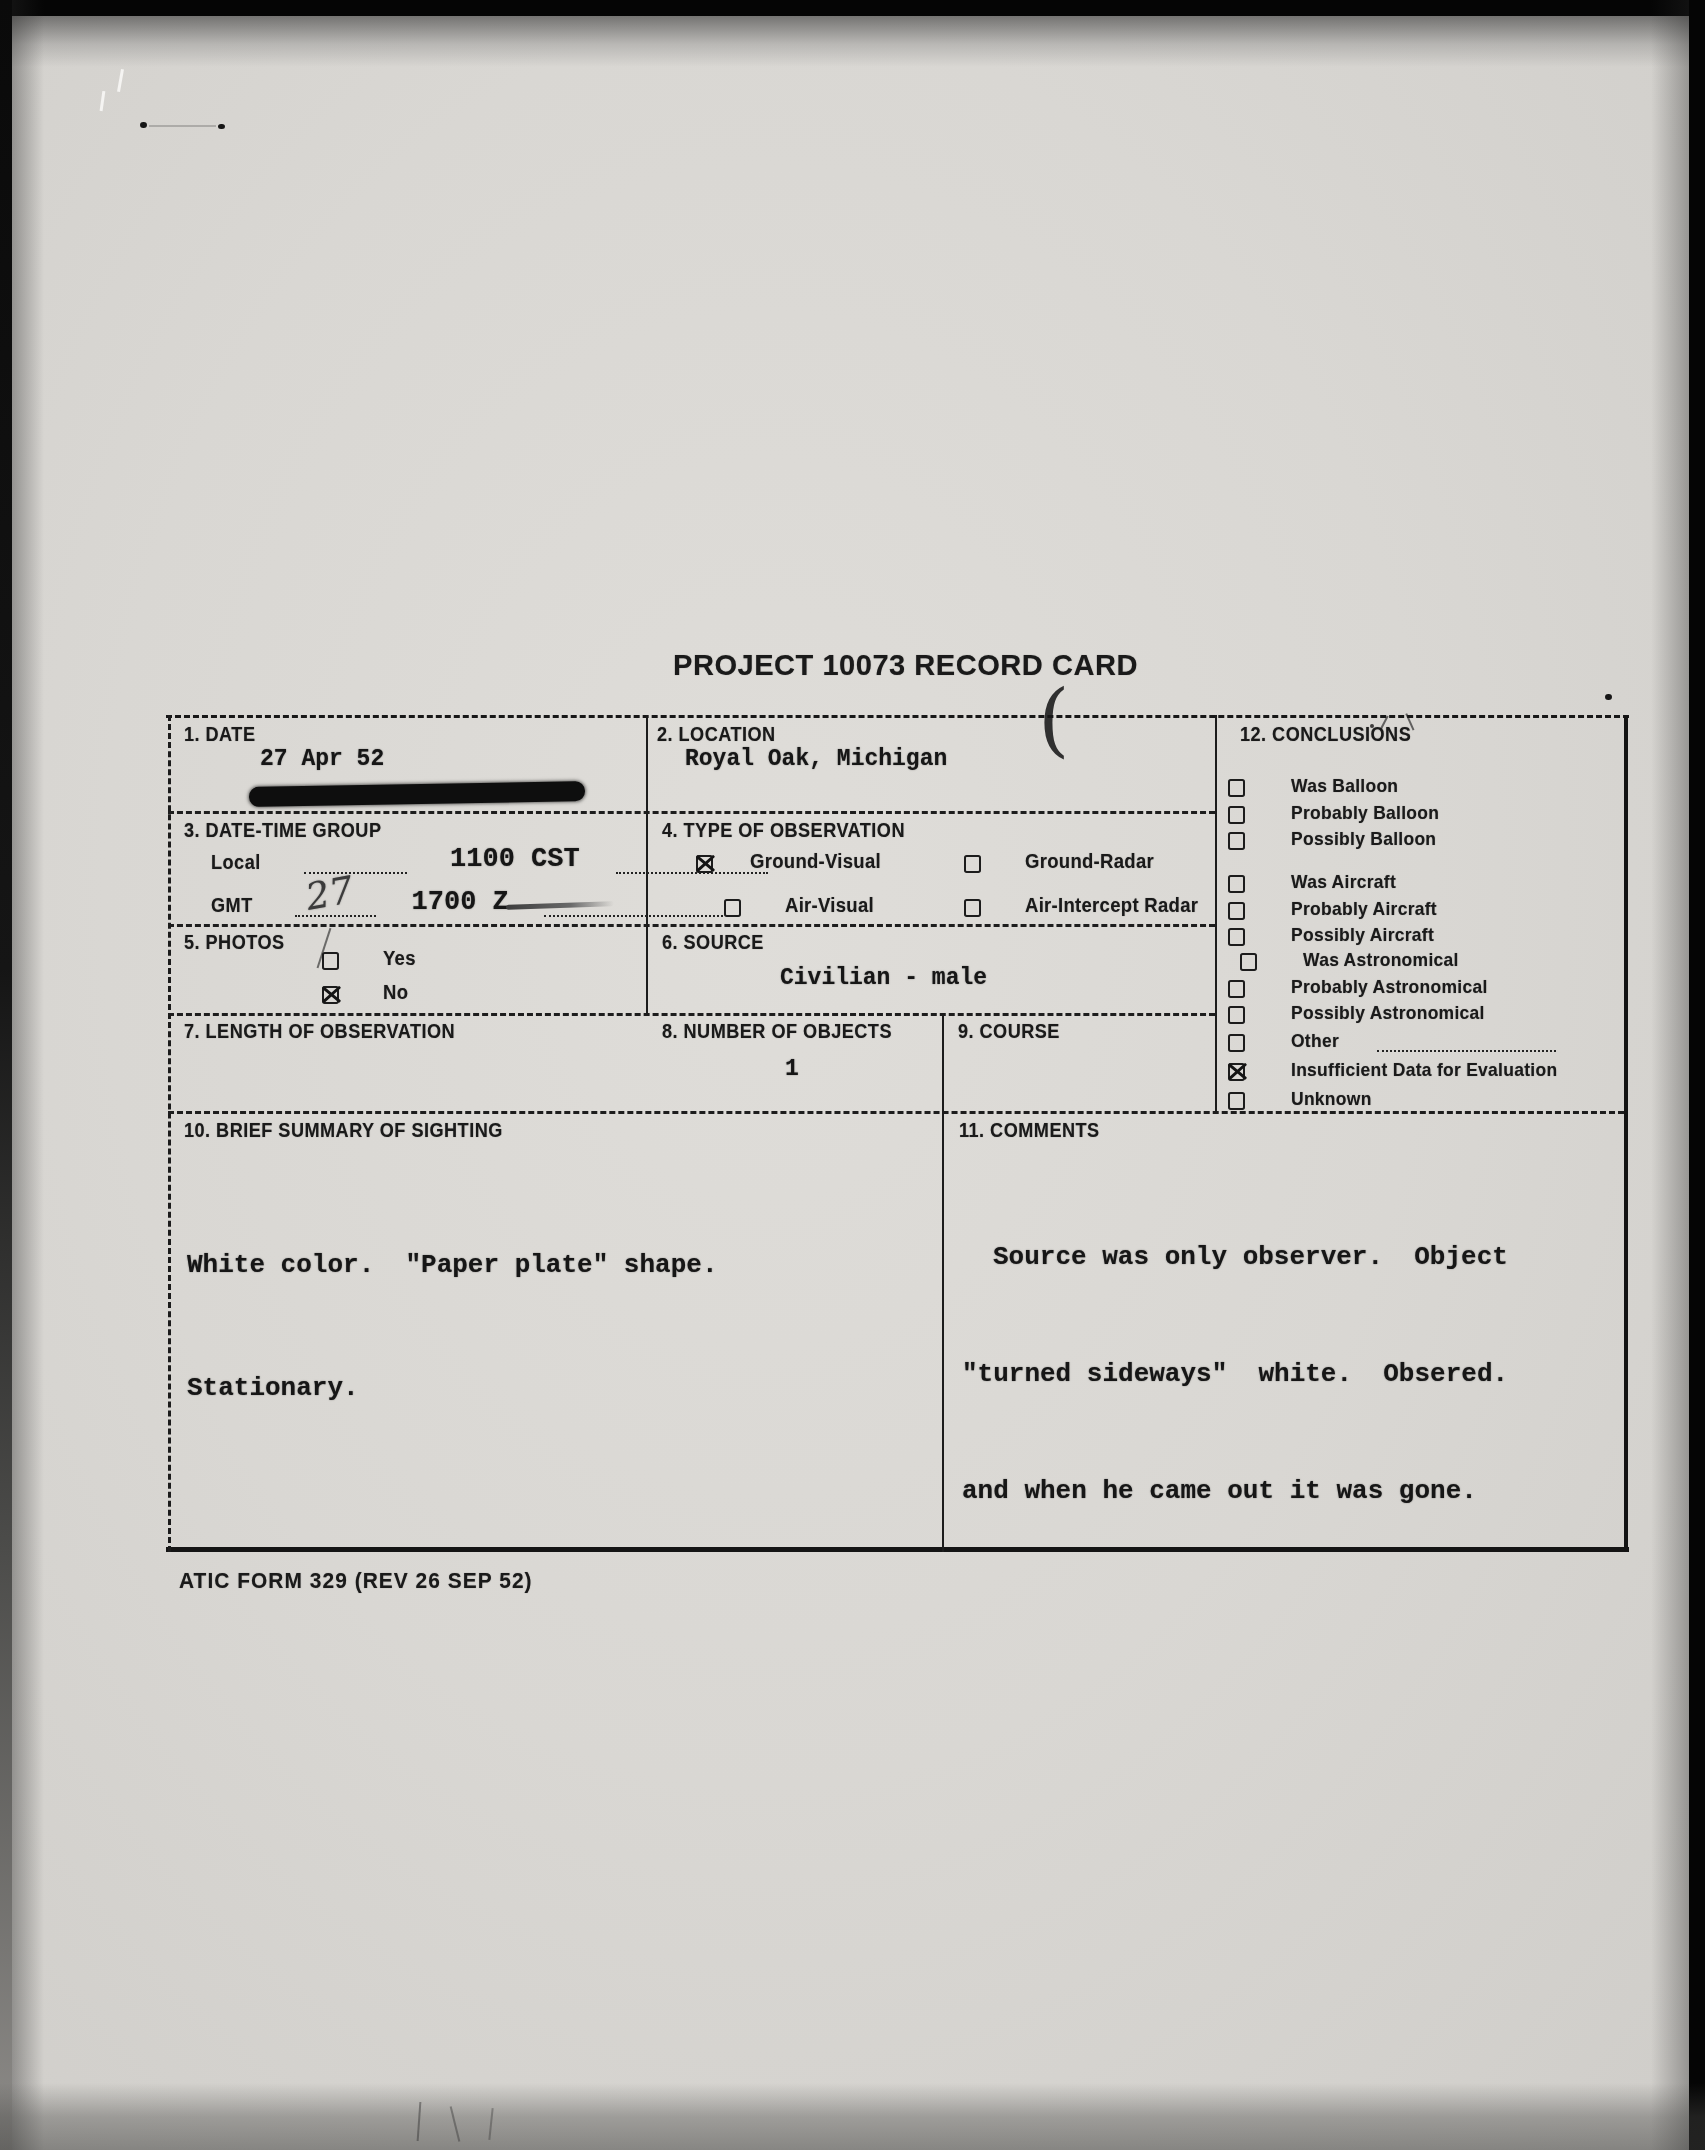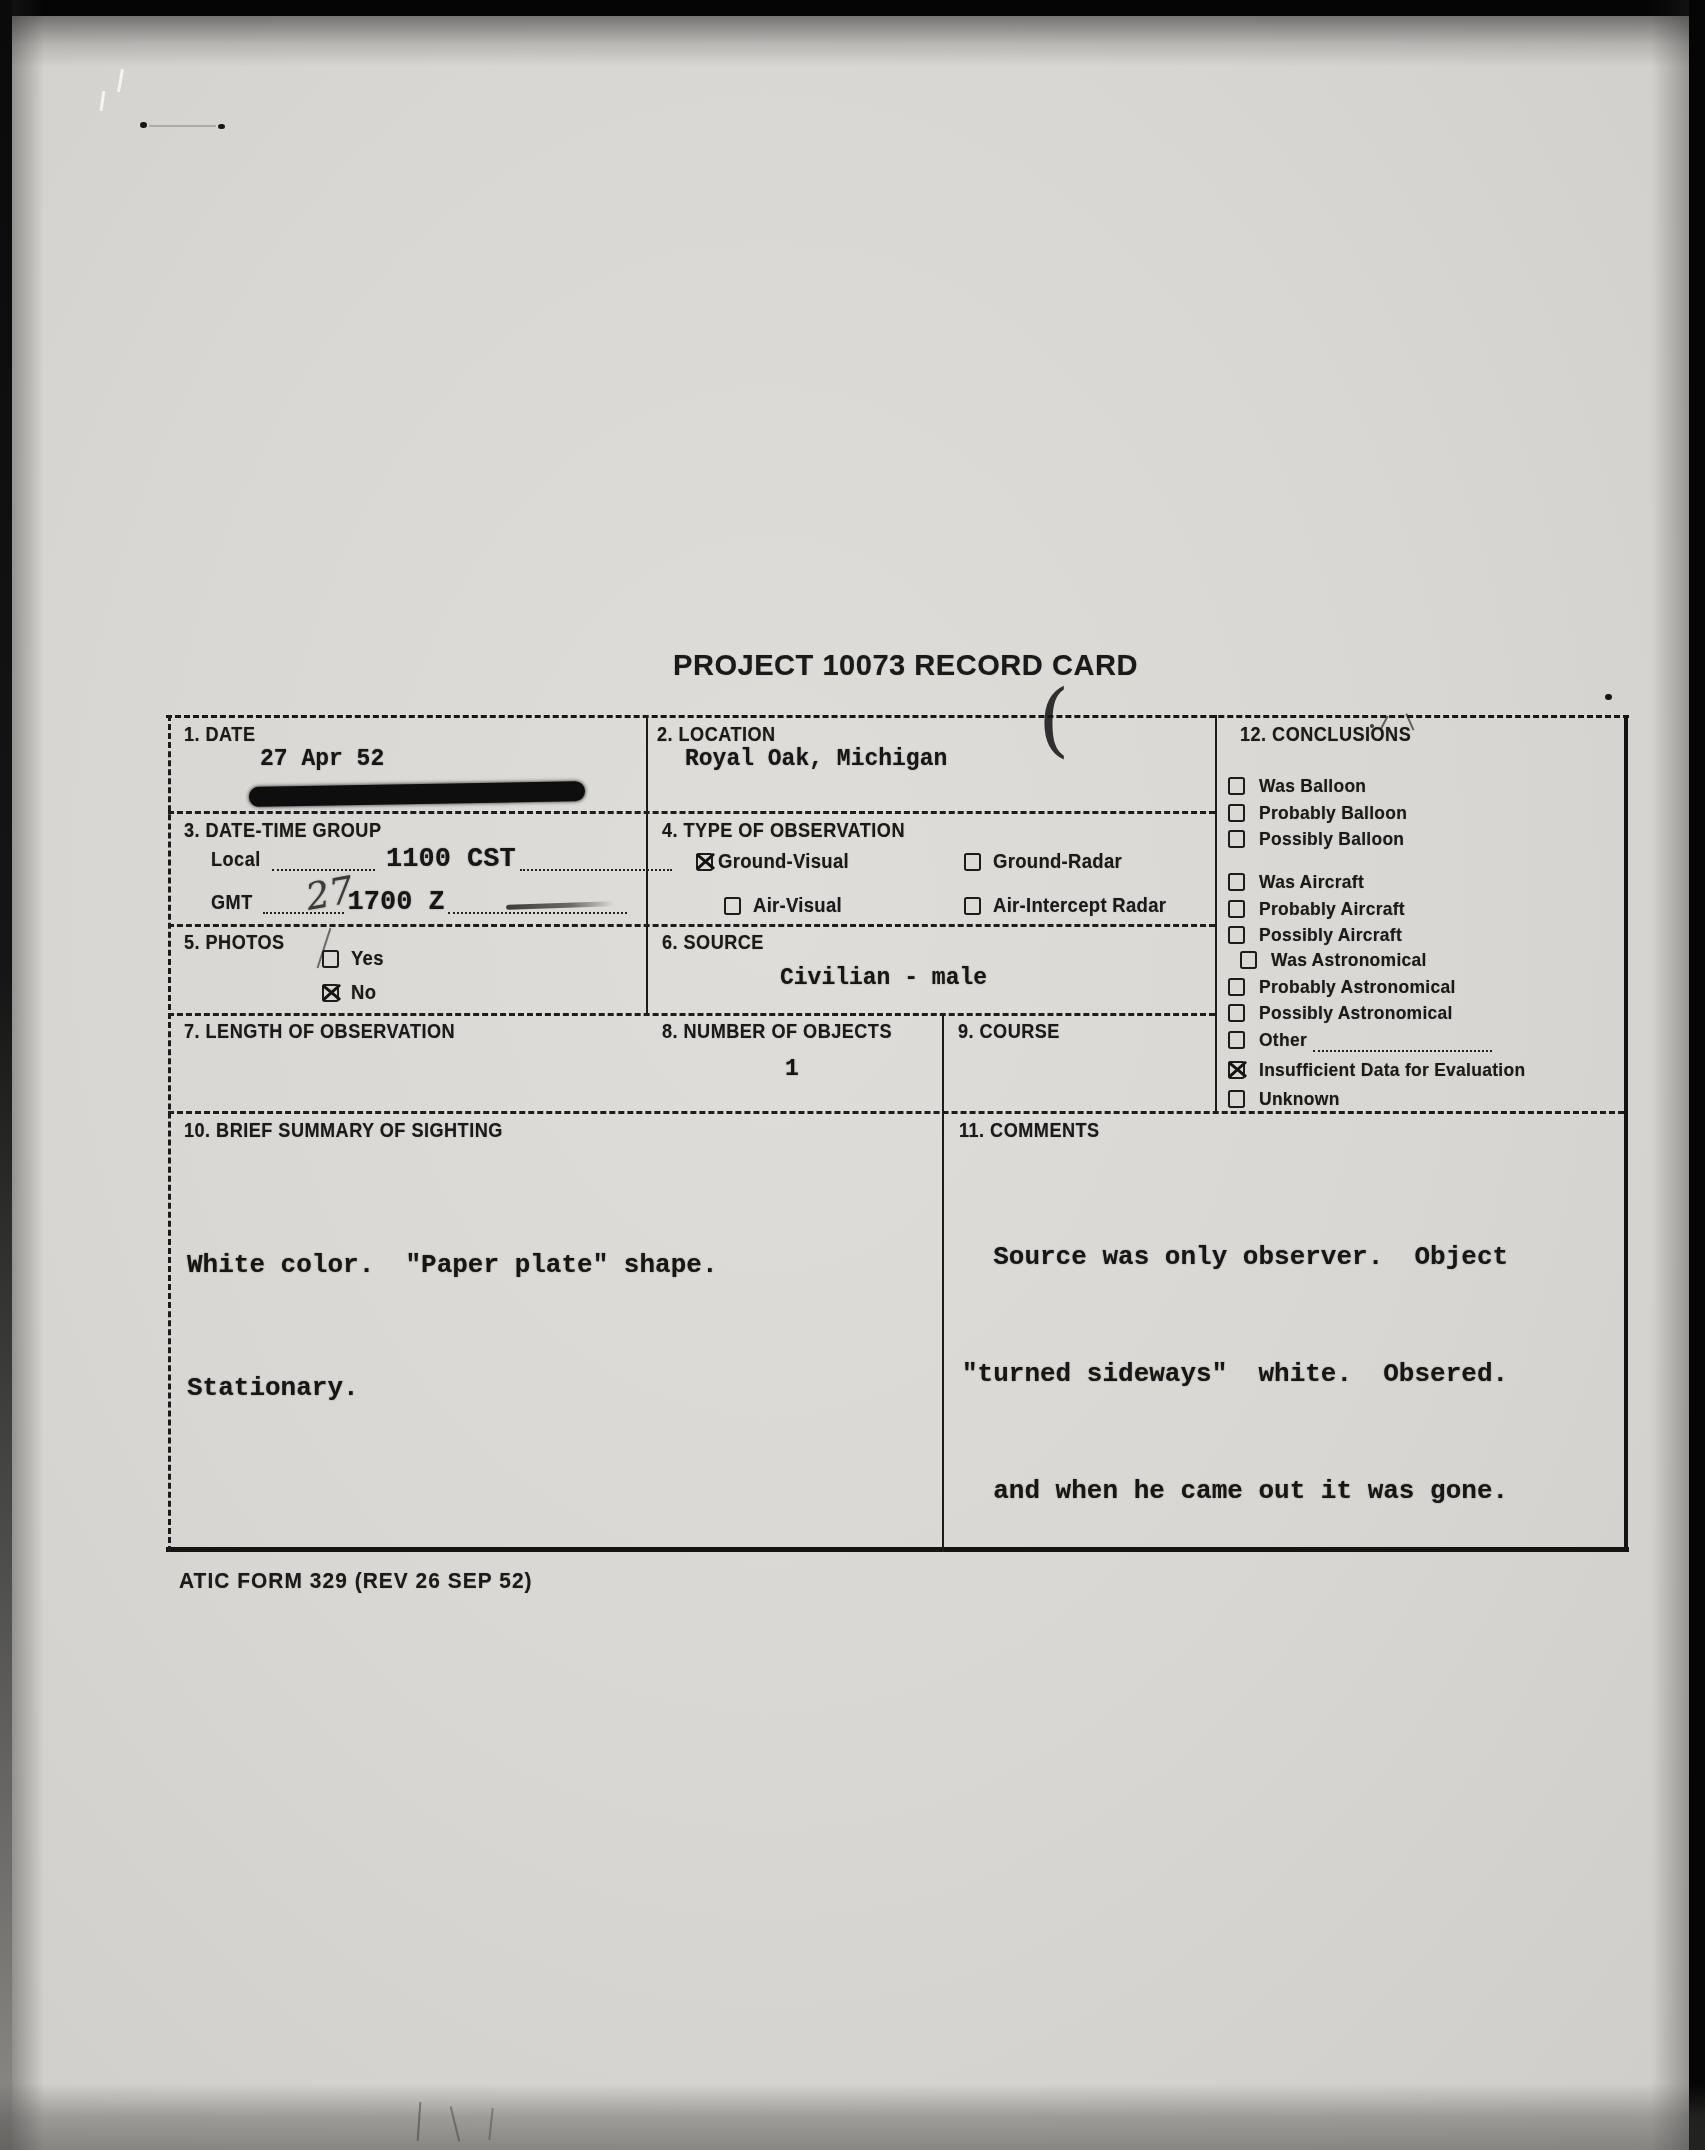--- a/index.html
+++ b/index.html
@@ -37,21 +37,21 @@
   .card{position:absolute;left:168px;top:715px;width:1459px;height:837px;}
   .edge{position:absolute;}
   .edge.top{left:-2.2px;top:0;width:1463px;border-top:3.8px dashed #171717;}
   .edge.bottom{left:-2.2px;top:832px;width:1463px;border-top:5.4px solid #141414;}
   .edge.left{left:0;top:0;height:837px;border-left:3.2px dashed #1b1b1b;}
   .edge.right{left:1456px;top:0;height:837px;border-left:4.3px solid #131313;}
   .hline{position:absolute;border-top:3.2px dashed #1d1d1d;height:0;}
   .vline{position:absolute;border-left:2.7px solid #1c1c1c;width:0;}
   .cellval{position:absolute;font-size:23px;}
   
-  .cbrow{position:absolute;display:flex;align-items:center;white-space:nowrap;}
+  .cbrow{position:absolute;display:flex;align-items:flex-end;white-space:nowrap;gap:32px;}
   .cb{position:relative;display:inline-block;width:13px;height:14px;border:2.2px solid #1c1c1c;
       border-radius:2.7px;flex:0 0 auto;}
   .cb.checked::before,.cb.checked::after{content:"";position:absolute;left:-4.3px;top:5.4px;
       width:23px;height:2.7px;background:#141414;border-radius:1.1px;}
   .cb.checked::before{transform:rotate(40deg);}
   .cb.checked::after{transform:rotate(-42deg);}
   .cbtext{margin-left:12px;font-weight:700;font-size:19.5px;letter-spacing:0.3px;
           transform:scaleX(.95);transform-origin:left center;}
   .conc-item .cbtext{font-size:18.4px;margin-left:14px;}
   .dotfill{display:inline-block;border-bottom:2.2px dotted #222;height:21.6px;flex:0 0 auto;}
@@ -169,21 +169,21 @@
     <div class="cellval type" style="left:617px;top:341px;">1</div>
     <div class="lbl ink" style="left:790px;top:305px;">9. COURSE</div>
 
     <div class="lbl ink" style="left:16px;top:404px;">10. BRIEF SUMMARY OF SIGHTING</div>
     <div class="textblock summaryblock type" style="left:19px;top:448px;">
       <div>White color.  "Paper plate" shape.</div>
       <div>Stationary.</div>
     </div>
 
     <div class="lbl ink" style="left:791px;top:404px;">11. COMMENTS</div>
-    <div class="textblock type" style="left:794px;top:445px;text-align:right;">
+    <div class="textblock type" style="left:794px;top:445px;">
       <div class="indent">Source was only observer.  Object</div>
       <div>"turned sideways"  white.  Obsered.</div>
       <div>and when he came out it was gone.</div>
     </div>
 
     <div class="lbl ink" style="left:1072px;top:7.6px;">12. CONCLUSIONS</div>
 
     <div class="cbrow conc-item" style="left:1060px;top:60px;">
       <span class="cb"></span>
       <span class="cbtext ink">Was Balloon</span>

